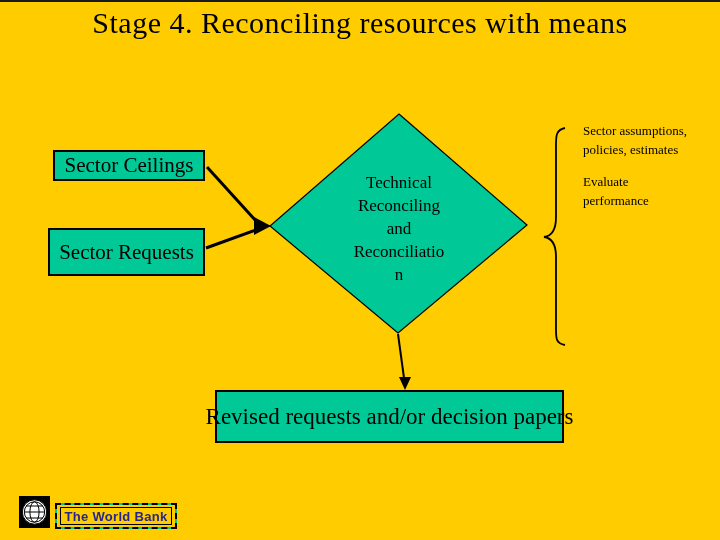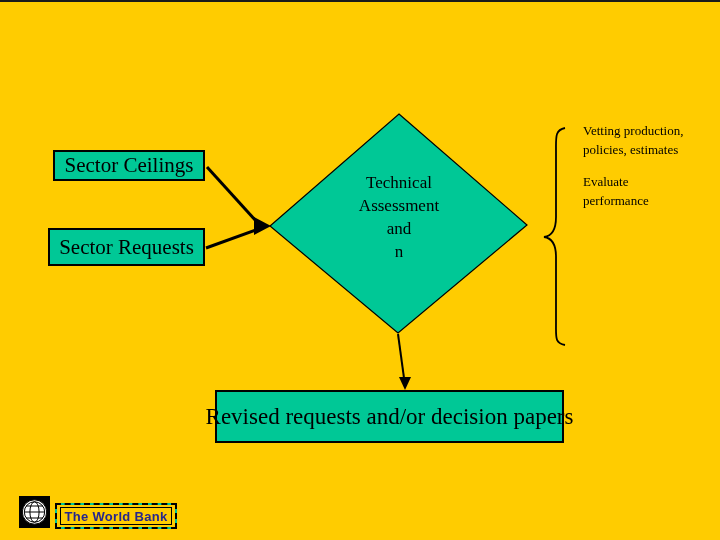--- a/index.html
+++ b/index.html
@@ -32,21 +32,21 @@
   }
   .shape-box{
     position:absolute;
     box-sizing:border-box;
     background:var(--accent);
     border:2px solid var(--ink);
     display:flex;align-items:center;justify-content:center;
     color:var(--ink);
   }
   .box-ceilings{left:53px;top:150px;width:152px;height:31px;font-size:21px;}
-  .box-requests{left:48px;top:228px;width:157px;height:38px;font-size:21px;}
+  .box-requests{left:48px;top:228px;width:157px;height:48px;font-size:21px;}
   .box-revised{left:215px;top:390px;width:349px;height:53px;font-size:23px;white-space:nowrap;}
   .overlay{
     position:absolute;left:0;top:0;width:720px;height:540px;
     pointer-events:none;
   }
   .diamond-text{
     position:absolute;left:299px;top:160px;width:200px;
     text-align:center;
     font-size:17px;line-height:23px;
     color:var(--ink);
@@ -90,20 +90,21 @@
     white-space:nowrap;
   }
 </style>
 </head>
 <body>
 
 <div class="slide">
 
   <div class="top-edge"></div>
 
+  <div class="title">Stage 4. Reconciling resources with means</div>
 
   <svg class="overlay" viewBox="0 0 720 540">
 
     <polygon points="399,114 527,225 398,333 270,226" style="fill:var(--accent);stroke:var(--ink);stroke-width:1.2"></polygon>
 
     <line x1="207" y1="167" x2="256" y2="221" style="stroke:var(--ink);stroke-width:3"></line>
 
     <line x1="206" y1="248" x2="256" y2="230" style="stroke:var(--ink);stroke-width:3"></line>
 
     <polygon points="271,226 254,217 254,235" style="fill:var(--ink)"></polygon>
@@ -116,27 +117,28 @@
 
   <div class="shape-box box-ceilings">
     <span>Sector Ceilings</span>
   </div>
   <div class="shape-box box-requests">
     <span>Sector Requests</span>
   </div>
 
   <div class="diamond-text">
     <div>Technical</div>
-    <div>Assessment</div>
+    <div>Reconciling</div>
     <div>and</div>
+    <div>Reconciliatio</div>
     <div>n</div>
   </div>
 
   <div class="brace-col">
-    <p class="brace-item">Vetting production, policies, estimates</p>
+    <p class="brace-item">Sector assumptions, policies, estimates</p>
     <p class="brace-item">Evaluate performance</p>
   </div>
 
   <div class="shape-box box-revised">
     <span>Revised requests and/or decision papers</span>
   </div>
 
   <svg class="footer-globe" viewBox="0 0 31 32">
     <rect x="0" y="0" width="31" height="32" fill="#000000"></rect>
     <circle cx="15.5" cy="16" r="12.2" fill="#ffffff" stroke="#000000" stroke-width="1"></circle>

